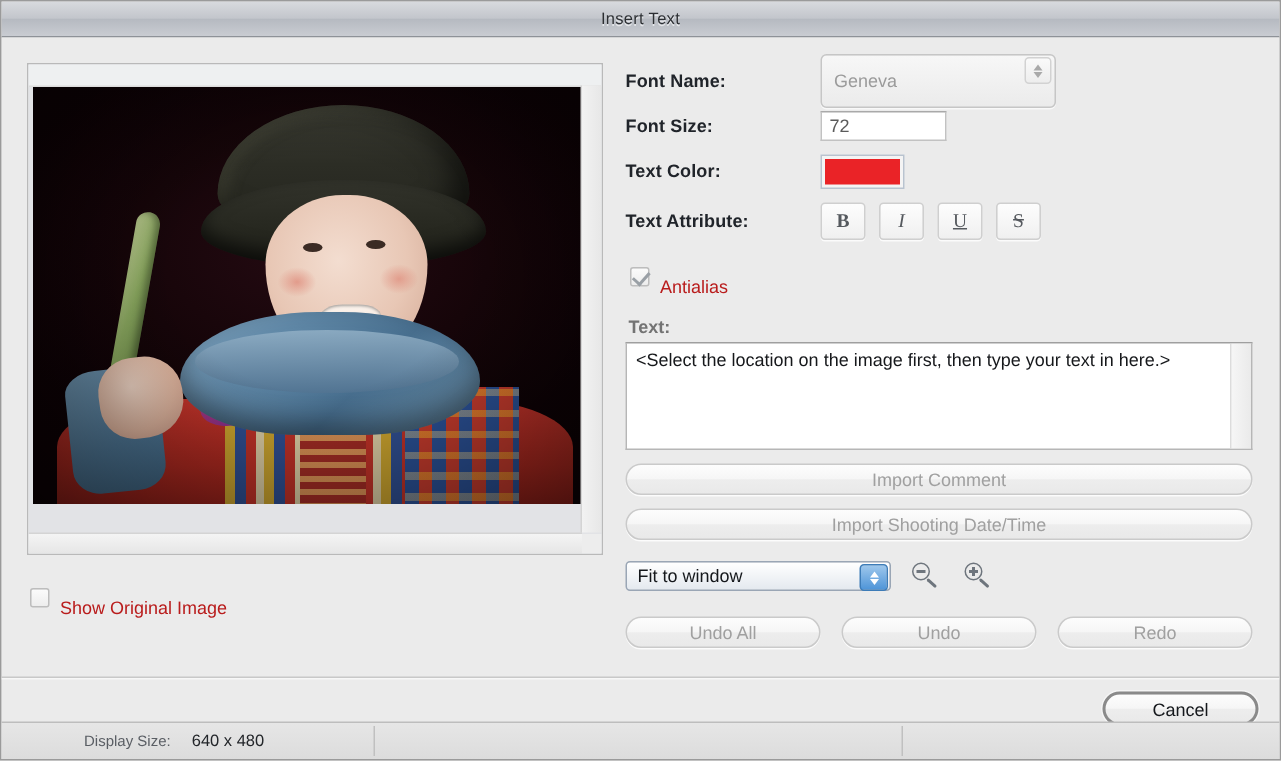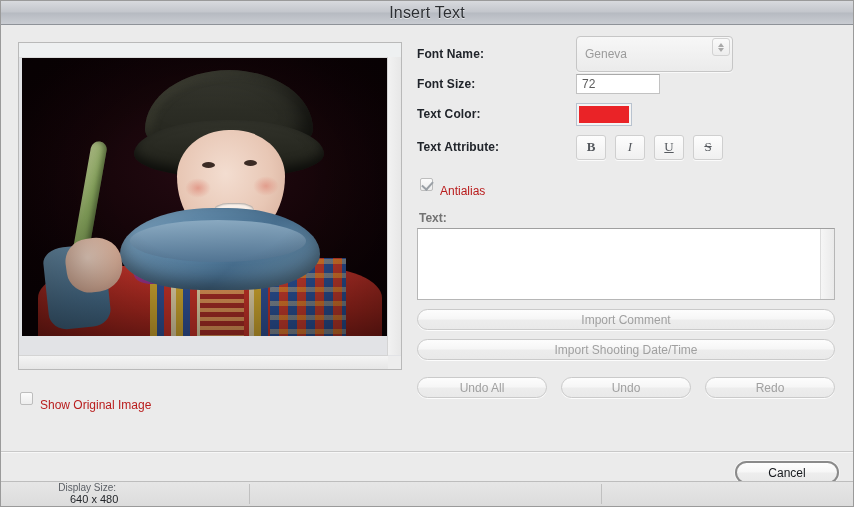--- a/index.html
+++ b/index.html
@@ -18,21 +18,21 @@
   }
   
   .titlebar{
     height:23px;
     background:linear-gradient(to bottom,#d8dade 0%,#c3c6cc 48%,#b6bac1 52%,#c9ccd2 100%);
     border-bottom:1px solid #8e9298;
     display:flex;align-items:center;justify-content:center;
     position:relative;
   }
   .titlebar .title{
-    font-size:16px;color:#2c2f33;letter-spacing:0.2px;
+    font-size:11px;color:#2c2f33;letter-spacing:0.2px;
     text-shadow:0 1px 0 rgba(255,255,255,.6);
   }
   
   .content{
     position:absolute;left:0;top:24px;right:0;bottom:0;
     background:#ebebeb;
   }
   
   .preview-panel{
     position:absolute;left:17px;top:17px;width:384px;height:328px;
@@ -179,21 +179,21 @@
   }
   .chk-box.checked::after{
     content:"";position:absolute;left:3px;top:0px;width:5px;height:9px;
     border:solid #9aa0a6;border-width:0 2px 2px 0;transform:rotate(42deg);
   }
   .chk-label{font-size:12px;color:#b91c1c;margin-top:13px;}
   
   .right{
     position:absolute;left:416px;top:14px;width:424px;
   }
-  .frow{display:flex;align-items:center;height:30px;gap:29px;}
+  .frow{display:flex;align-items:center;height:30px;}
   .flabel{
     width:130px;font-size:12px;color:#20242a;font-weight:bold;letter-spacing:.1px;
   }
   
   .sel-disabled{
     width:157px;height:36px;box-sizing:border-box;
     border:1px solid #c6c6c6;border-radius:4px;
     background:linear-gradient(to bottom,#f7f7f7,#ebebeb);
     display:flex;align-items:center;position:relative;
     box-shadow:0 1px 0 rgba(255,255,255,.7);
@@ -314,21 +314,21 @@
     position:absolute;right:14px;top:436px;display:flex;gap:11px;flex-direction:column;
   }
   .actions .pill{width:104px;height:23px;border-radius:12px;}
   
   .statusbar{
     position:absolute;left:0;right:0;bottom:0;height:24px;
     background:linear-gradient(to bottom,#e6e6e6,#dcdcdc);
     border-top:1px solid #bdbdbd;
     font-size:10px;color:#4c5056;
   }
-  .sb-cell{position:absolute;top:0;height:24px;display:flex;align-items:center;flex-direction:column;}
+  .sb-cell{position:absolute;top:0;height:24px;display:flex;align-items:center;}
   .sb-div{position:absolute;top:2px;width:1px;height:20px;background:#c0c0c0;}
   .sb-key{color:#5a5e64;}
   .sb-val{color:#23262a;font-size:11px;}
 </style>
 </head>
 <body>
 
 <div class="dialog">
 
   <div class="titlebar">
@@ -410,26 +410,47 @@
         </div>
       </div>
 
       <div class="aa-row">
         <div class="chk-box checked"></div>
         <span class="chk-label">Antialias</span>
       </div>
 
       <div class="text-label">Text:</div>
       <div class="textarea-wrap">
+        <div class="ta-text">&lt;Select the location on the image first, then type your text in here.&gt;</div>
         <div class="ta-scroll"></div>
       </div>
 
       <div class="pill btn-wide">Import Comment</div>
       <div class="pill btn-wide">Import Shooting Date/Time</div>
 
+      <div class="zoom-row">
+        <div class="sel-active">
+          <span class="val">Fit to window</span>
+          <span class="stepper-blue">
+            <span class="up"></span>
+            <span class="dn"></span>
+          </span>
+        </div>
+        <div class="mag">
+          <span class="circle"></span>
+          <span class="sign-h"></span>
+          <span class="handle"></span>
+        </div>
+        <div class="mag">
+          <span class="circle"></span>
+          <span class="sign-h"></span>
+          <span class="sign-v"></span>
+          <span class="handle"></span>
+        </div>
+      </div>
 
       <div class="undo-row">
         <div class="pill">Undo All</div>
         <div class="pill">Undo</div>
         <div class="pill">Redo</div>
       </div>
     </div>
 
     <div class="divider"></div>
     <div class="actions">

